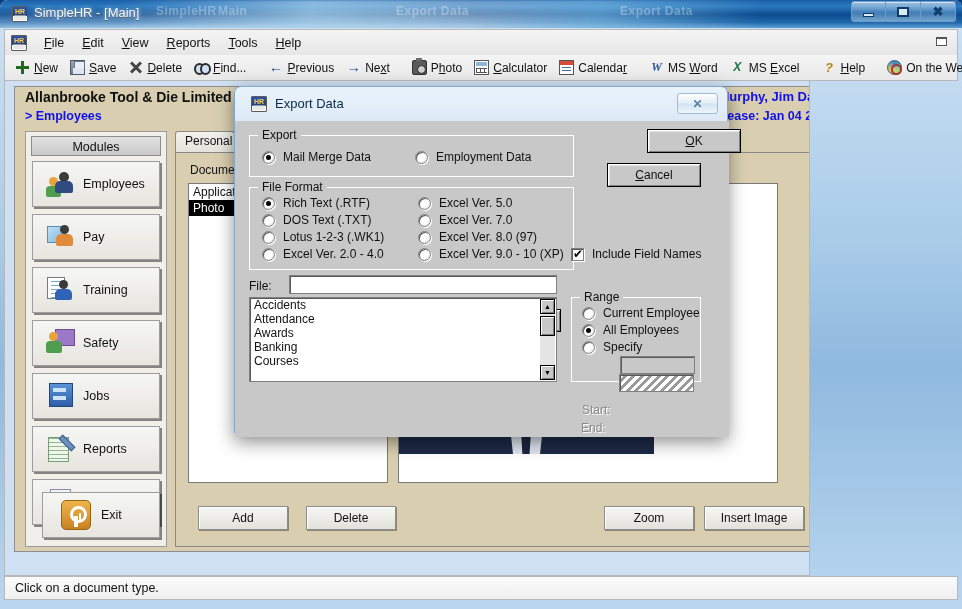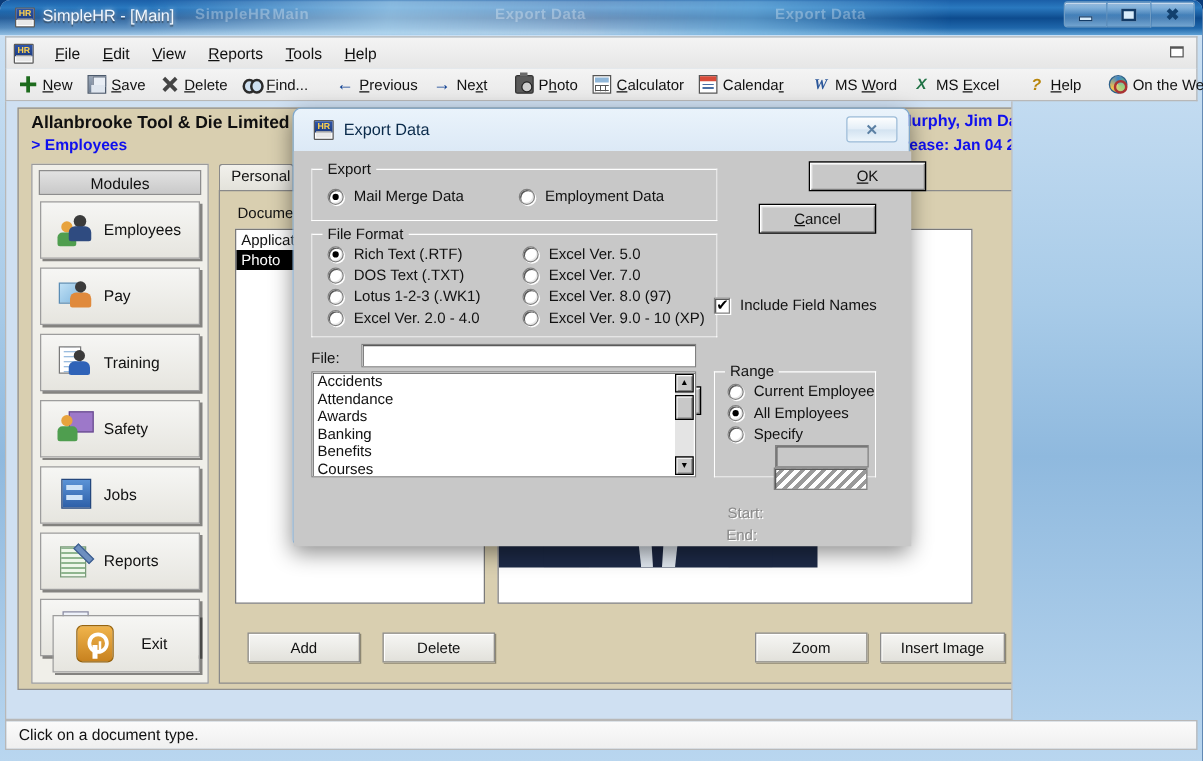--- a/index.html
+++ b/index.html
@@ -170,21 +170,21 @@
     border:1px solid #9d9d9d; box-shadow:2px 2px 0 rgba(0,0,0,.45);
     display:flex; align-items:center; gap:8px; padding-left:14px;
     font-size:12.5px; color:#111;
   }
   .mod-ico { width:28px;height:28px; position:relative; flex:none; }
   .mod-label { white-space:nowrap; }
   #exit-btn {
     position:absolute; left:16px; bottom:8px; width:118px; height:46px;
     background:linear-gradient(180deg,#f6f6f4,#e6e5df);
     border:1px solid #9d9d9d; box-shadow:2px 2px 0 rgba(0,0,0,.45);
-    display:flex; align-items:center; gap:22px; padding-left:18px;
+    display:flex; align-items:center; gap:10px; padding-left:18px;
     font-size:12.5px; color:#111;
   }
   
   .ic-people::before{content:"";position:absolute;left:12px;top:2px;width:10px;height:10px;border-radius:50%;background:#3b3b3b;}
   .ic-people::after{content:"";position:absolute;left:8px;top:11px;width:18px;height:12px;border-radius:5px 5px 2px 2px;background:#2f4b80;}
   .ic-people i{position:absolute;left:2px;top:7px;width:9px;height:9px;border-radius:50%;background:#e8a33d;box-shadow:0 10px 0 -1px #4f9e4f;}
   .ic-people i::after{content:"";position:absolute;left:-3px;top:9px;width:15px;height:11px;border-radius:4px 4px 2px 2px;background:#4f9e4f;}
   .ic-pay::before{content:"";position:absolute;left:0;top:3px;width:17px;height:15px;background:linear-gradient(135deg,#bfe0f5,#7fb6de);border:1px solid #5a8db5;}
   .ic-pay::after{content:"";position:absolute;left:13px;top:2px;width:9px;height:9px;border-radius:50%;background:#3b3b3b;}
   .ic-pay i{position:absolute;left:9px;top:11px;width:17px;height:12px;border-radius:5px 5px 2px 2px;background:#e08a3c;}
@@ -633,21 +633,21 @@
         <div class="rrow" style="left:168px; top:42px;">
           <span class="radio"></span>
           <span>Excel Ver. 8.0 (97)</span>
           </div>
         <div class="rrow" style="left:168px; top:59px;">
           <span class="radio"></span>
           <span>Excel Ver. 9.0 - 10 (XP)</span>
           </div>
       </div>
 
-      <div class="rrow" style="left:336px; top:116px;align-items:flex-end;">
+      <div class="rrow" style="left:336px; top:126px;align-items:flex-end;">
         <span class="chk on"></span>
         <span>Include Field Names</span>
       </div>
 
       <div class="dbtn" style="left:372px; top:8px; width:94px; height:24px;margin-left:40px;">
         <span><u>O</u>K</span>
         </div>
       <div class="dbtn" style="left:372px; top:42px; width:94px; height:24px;">
         <span><u>C</u>ancel</span>
         </div>
@@ -664,21 +664,20 @@
         </div>
 
       <div class="rrow" style="left:14px; top:196px;">
         <span>Select an Area:</span>
       </div>
       <div id="area-list">
         <div class="area-item">Accidents</div>
         <div class="area-item">Attendance</div>
         <div class="area-item">Awards</div>
         <div class="area-item">Banking</div>
-        <div class="area-item">Benefits</div>
         <div class="area-item">Courses</div>
         <div id="area-scroll">
           <div class="sb-btn" id="sb-up">▲</div>
           <div id="sb-thumb"></div>
           <div class="sb-btn" id="sb-down">▼</div>
         </div>
       </div>
 
       <div class="gbox" style="left:336px; top:176px; width:130px; height:85px;">
         <span class="gbox-inner"></span>

